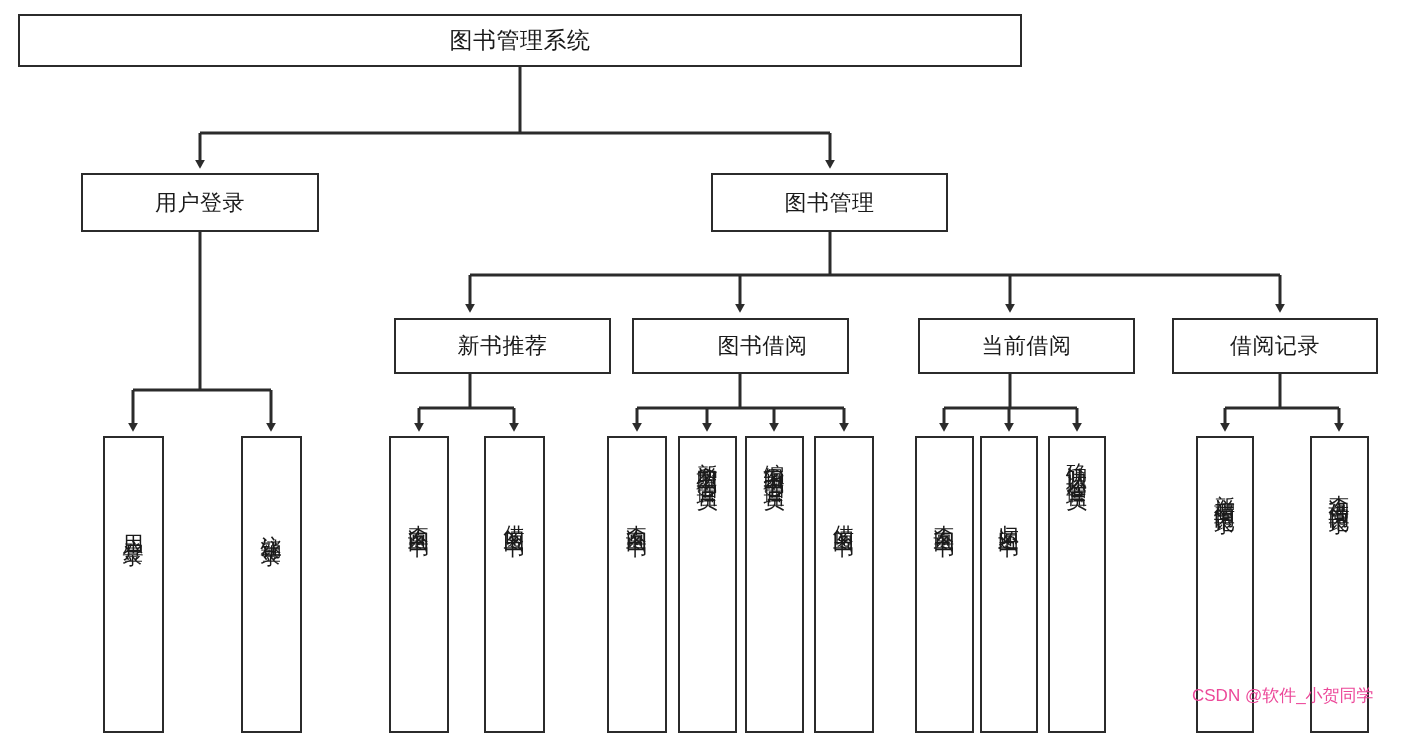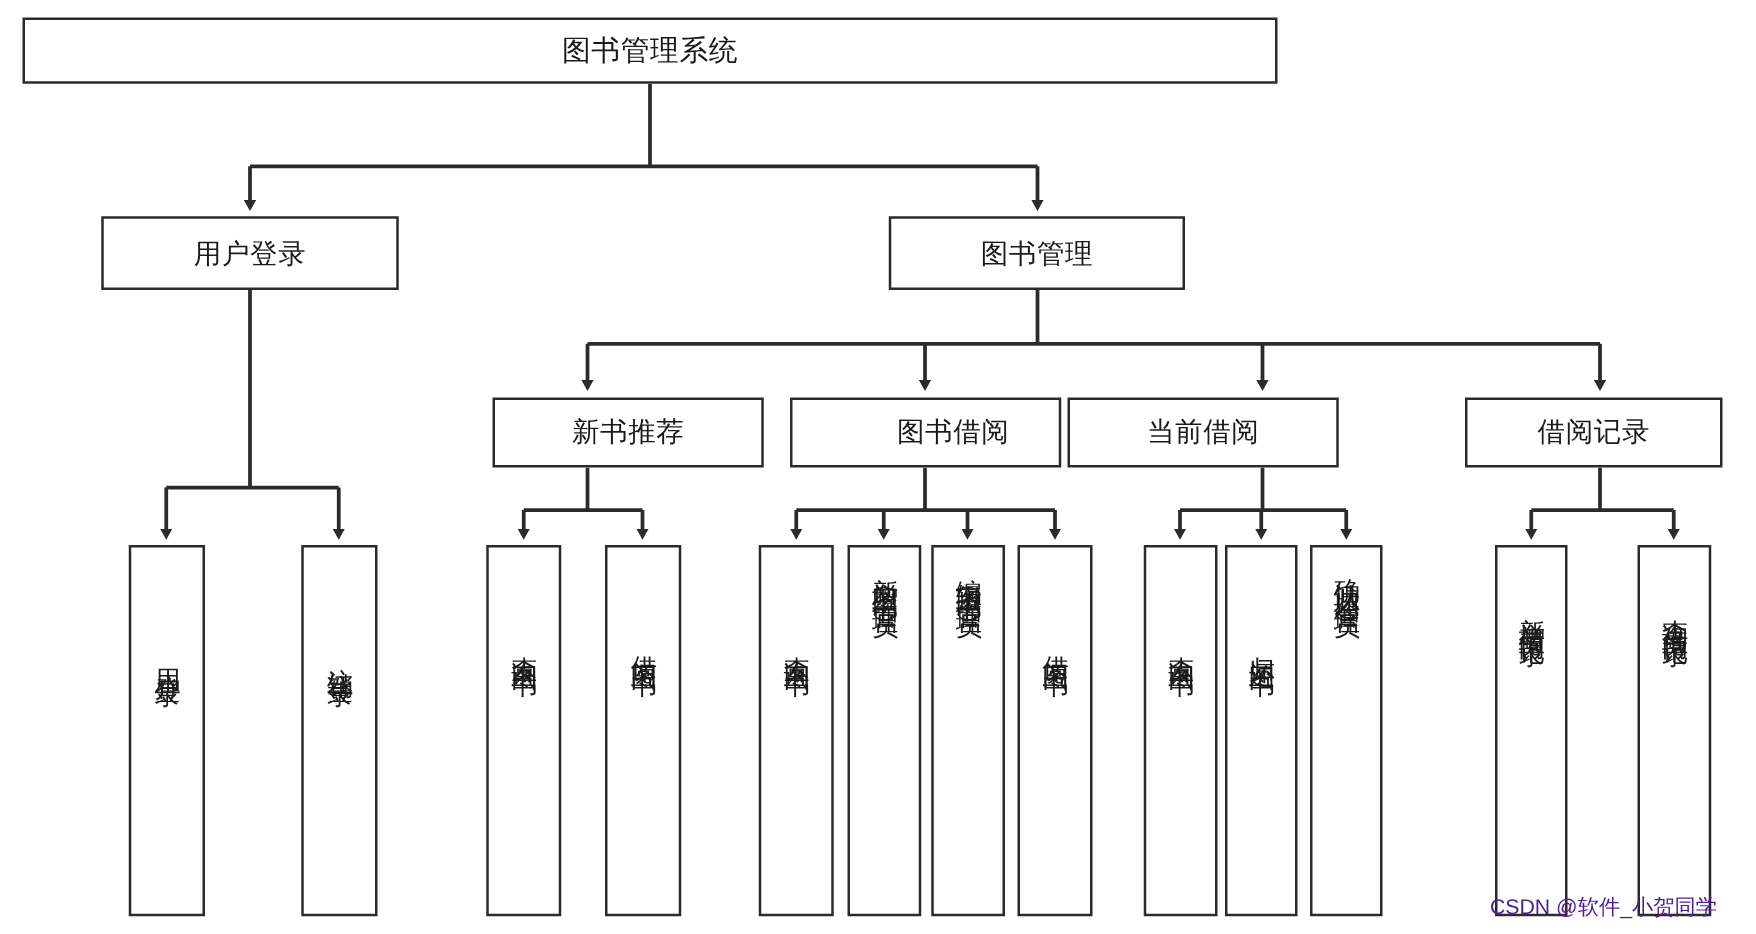--- a/index.html
+++ b/index.html
@@ -56,23 +56,23 @@
     writing-mode: vertical-rl;
     text-orientation: upright;
     font-size: 21px;
     letter-spacing: 4px;
     text-align: left;
     line-height: 1;
   }
   .watermark {
     position: absolute;
     left: 1192px;
-    top: 714px;
+    top: 684px;
     font-size: 17px;
-    color: #4c1d95;
+    color: #ec4899;
     white-space: nowrap;
     pointer-events: none;
   }
 </style>
 </head>
 <body>
 
 <div id="diagram-root">
 
   <svg id="wires" viewBox="0 0 1405 747" xmlns="http://www.w3.org/2000/svg">
@@ -135,21 +135,21 @@
   <div class="node horiz" style="left:711px;top:173px;width:237px;height:59px;">
     <span class="label">图书管理</span>
   </div>
 
   <div class="node horiz" style="left:362px;top:318px;width:217px;height:56px;margin-left:32px;">
     <span class="label">新书推荐</span>
   </div>
   <div class="node horiz" style="left:632px;top:318px;width:217px;height:56px;padding-left:44px;">
     <span class="label">图书借阅</span>
   </div>
-  <div class="node horiz" style="left:854px;top:318px;width:217px;height:56px;">
+  <div class="node horiz" style="left:918px;top:318px;width:217px;height:56px;">
     <span class="label">当前借阅</span>
   </div>
   <div class="node horiz" style="left:1172px;top:318px;width:206px;height:56px;">
     <span class="label">借阅记录</span>
   </div>
 
   <div class="node vert" style="left:103px;top:436px;width:61px;height:297px;padding-top:80px;">
     <span class="label">用户登录</span>
   </div>
   <div class="node vert" style="left:241px;top:436px;width:61px;height:297px;padding-top:80px;">

